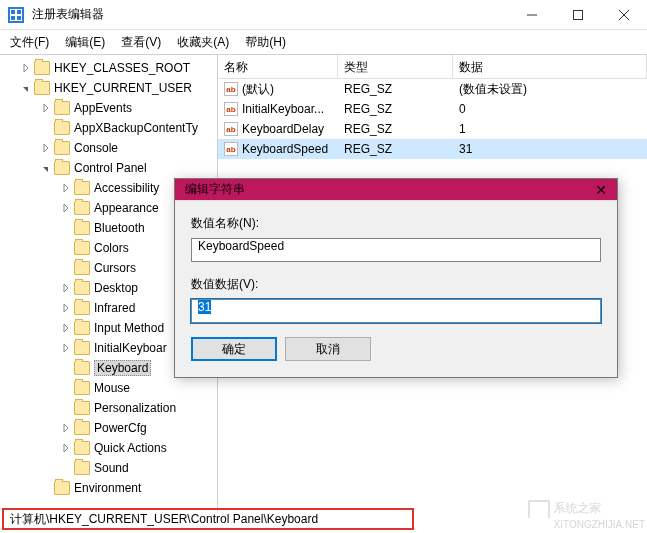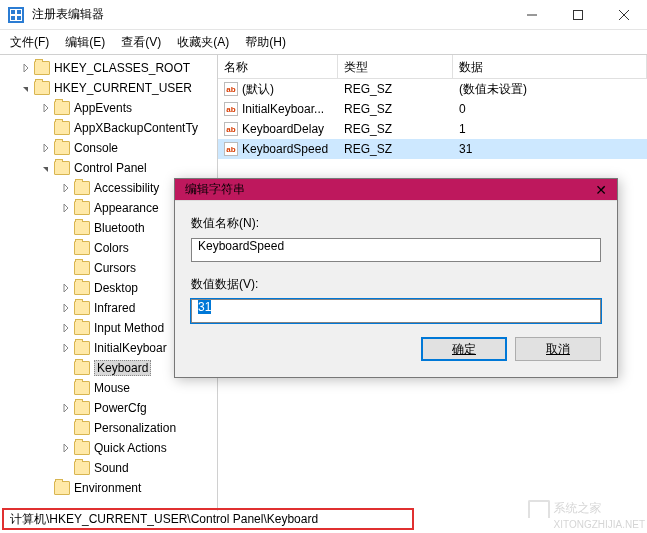--- a/index.html
+++ b/index.html
@@ -48,21 +48,21 @@
 
 .dialog { position: absolute; left: 174px; top: 178px; width: 444px; background: #f0f0f0; border: 1px solid #777; box-shadow: 2px 2px 12px rgba(0,0,0,0.25); }
 .dlg-title { height: 22px; background: #be185d; display: flex; align-items: center; padding: 0 10px; border-bottom: 1px solid #ddd; }
 .dlg-title span:first-child { flex: 1; }
 .dlg-close { width: 30px; text-align: right; font-size: 14px; }
 .dlg-body { padding: 14px 16px 16px; }
 .dlg-label { margin-bottom: 6px; }
 .dlg-input { width: 100%; height: 24px; border: 1px solid #838383; padding: 0 6px; background: #fff; margin-bottom: 14px; }
 .dlg-input.value { outline: 1px solid #0078d7; }
 .dlg-input .sel { background: #0078d7; color: #fff; }
-.dlg-buttons { display: flex; justify-content: flex-end; gap: 8px; text-decoration: underline; }
+.dlg-buttons { display: flex; gap: 8px; }
 .dlg-btn { width: 86px; height: 24px; border: 1px solid #adadad; background: #e1e1e1; text-align: center; line-height: 22px; }
 .dlg-btn.primary { border: 2px solid #0078d7; line-height: 20px; }
 
 .watermark { position: absolute; right: 2px; bottom: 2px; opacity: 0.35; font-size: 11px; color: #888; pointer-events: none; display:flex; align-items:flex-start; gap:4px;}
 .watermark .logo { width:22px; height:18px; border:2px solid #aaa; border-bottom:none; border-radius:2px 2px 0 0; position:relative;}
 </style>
 </head>
 <body>
 
 <div class="titlebar">
@@ -221,32 +221,32 @@
     <span class="chev"></span>
     <span class="fold"></span>
     <span class="label">Keyboard</span>
   </div>
       <div class="tree-item" style="--indent:60px">
     <span class="chev"></span>
     <span class="fold"></span>
     <span class="label">Mouse</span>
   </div>
       <div class="tree-item" style="--indent:60px">
+    <span class="chev"></span>
+    <span class="fold"></span>
+    <span class="label">Personalization</span>
+  </div>
+      <div class="tree-item" style="--indent:60px">
     <span class="chev">
           <svg viewBox="0 0 8 8">
             <path d="M2 0 L6 4 L2 8 Z" fill="none" stroke="#888" stroke-width="1"></path>
           </svg>
         </span>
     <span class="fold"></span>
     <span class="label">PowerCfg</span>
-  </div>
-      <div class="tree-item" style="--indent:60px">
-    <span class="chev"></span>
-    <span class="fold"></span>
-    <span class="label">Personalization</span>
   </div>
       <div class="tree-item" style="--indent:60px">
     <span class="chev">
           <svg viewBox="0 0 8 8">
             <path d="M2 0 L6 4 L2 8 Z" fill="none" stroke="#888" stroke-width="1"></path>
           </svg>
         </span>
     <span class="fold"></span>
     <span class="label">Quick Actions</span>
   </div>

